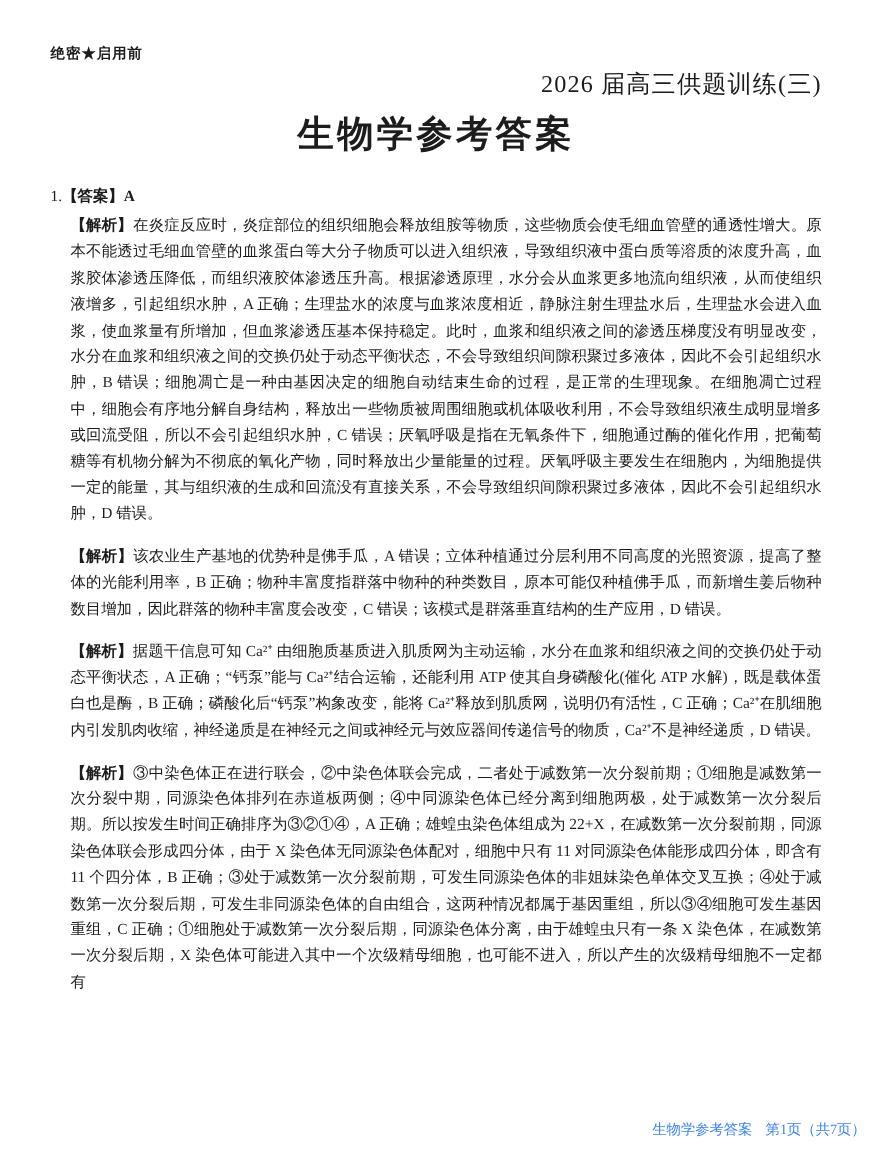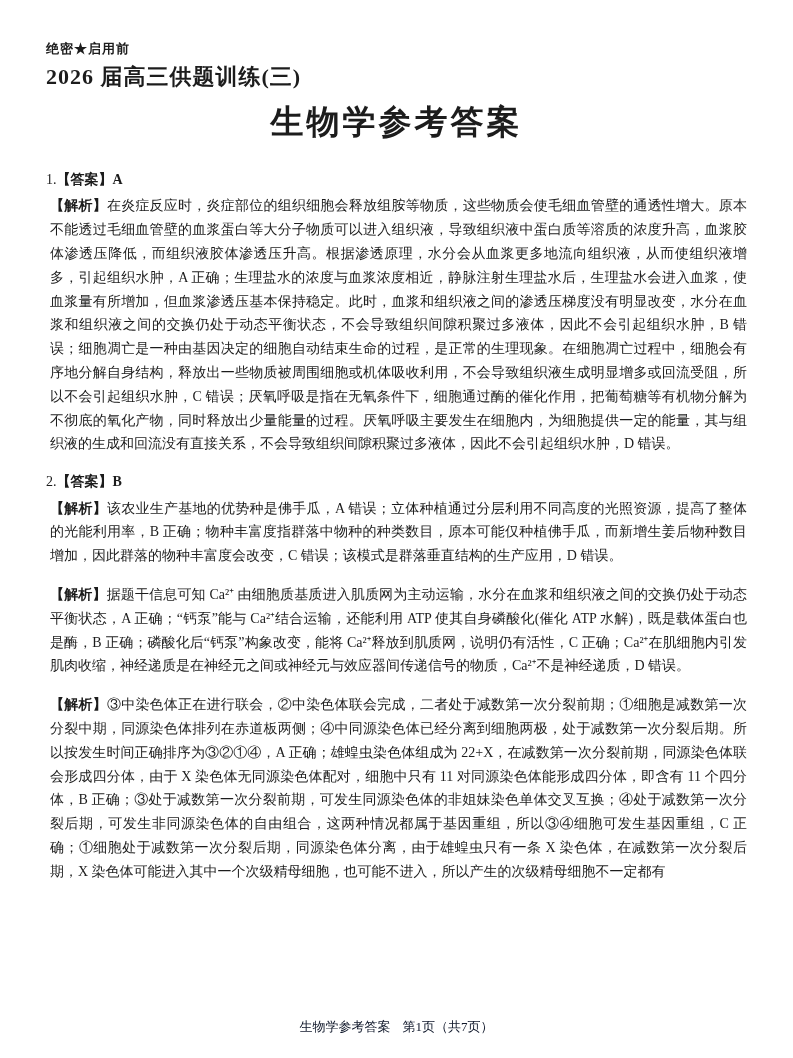--- a/index.html
+++ b/index.html
@@ -16,23 +16,23 @@
     padding: 40px 46px 12px 46px;
     height: 100%;
     position: relative;
   }
   .classification {
     font-size: 13px;
     font-weight: bold;
     letter-spacing: 1px;
   }
   .title {
-    text-align: left;
+    text-align: right;
     font-size: 22px;
-    font-weight: bold;
+    font-weight: normal;
     letter-spacing: 1px;
     margin-top: 4px;
   }
   .subtitle {
     text-align: center;
     font-size: 33px;
     font-weight: bold;
     letter-spacing: 3px;
     margin-top: 8px;
   }
@@ -48,34 +48,34 @@
     line-height: 1.6;
   }
   .answer-line .label,
   .answer-line .answer-value {
     font-weight: bold;
   }
   .analysis {
     font-size: 14px;
     line-height: 1.7;
     text-align: justify;
-    margin-left: 4px;
+    margin-left: 18px;
     margin-top: 3px;
   }
   .analysis .label {
     font-weight: bold;
   }
   .footer {
     position: absolute;
     bottom: 22px;
     left: 0;
     right: 0;
-    text-align: center;
+    text-align: right;
     font-size: 13px;
-    color: #0f172a;
+    color: #3b82f6;
   }
   .footer span { margin: 0 6px; }
 </style>
 </head>
 <body>
 
 <div class="page">
 
   <div class="classification">绝密★启用前</div>
 
@@ -84,21 +84,20 @@
   <div class="subtitle">生物学参考答案</div>
 
   <div class="answers">
 
     <div class="answer-block">
       <div class="answer-line"><span>1.</span><span class="label">【答案】</span><span class="answer-value">A</span></div>
       <p class="analysis"><span class="label">【解析】</span><span>在炎症反应时，炎症部位的组织细胞会释放组胺等物质，这些物质会使毛细血管壁的通透性增大。原本不能透过毛细血管壁的血浆蛋白等大分子物质可以进入组织液，导致组织液中蛋白质等溶质的浓度升高，血浆胶体渗透压降低，而组织液胶体渗透压升高。根据渗透原理，水分会从血浆更多地流向组织液，从而使组织液增多，引起组织水肿，A 正确；生理盐水的浓度与血浆浓度相近，静脉注射生理盐水后，生理盐水会进入血浆，使血浆量有所增加，但血浆渗透压基本保持稳定。此时，血浆和组织液之间的渗透压梯度没有明显改变，水分在血浆和组织液之间的交换仍处于动态平衡状态，不会导致组织间隙积聚过多液体，因此不会引起组织水肿，B 错误；细胞凋亡是一种由基因决定的细胞自动结束生命的过程，是正常的生理现象。在细胞凋亡过程中，细胞会有序地分解自身结构，释放出一些物质被周围细胞或机体吸收利用，不会导致组织液生成明显增多或回流受阻，所以不会引起组织水肿，C 错误；厌氧呼吸是指在无氧条件下，细胞通过酶的催化作用，把葡萄糖等有机物分解为不彻底的氧化产物，同时释放出少量能量的过程。厌氧呼吸主要发生在细胞内，为细胞提供一定的能量，其与组织液的生成和回流没有直接关系，不会导致组织间隙积聚过多液体，因此不会引起组织水肿，D 错误。</span></p>
     </div>
 
     <div class="answer-block">
-      <div class="answer-line"><span>2.</span><span class="label">【答案】</span><span class="answer-value">B</span></div>
       <p class="analysis"><span class="label">【解析】</span><span>该农业生产基地的优势种是佛手瓜，A 错误；立体种植通过分层利用不同高度的光照资源，提高了整体的光能利用率，B 正确；物种丰富度指群落中物种的种类数目，原本可能仅种植佛手瓜，而新增生姜后物种数目增加，因此群落的物种丰富度会改变，C 错误；该模式是群落垂直结构的生产应用，D 错误。</span></p>
     </div>
 
     <div class="answer-block">
       <p class="analysis"><span class="label">【解析】</span><span>据题干信息可知 Ca²⁺ 由细胞质基质进入肌质网为主动运输，水分在血浆和组织液之间的交换仍处于动态平衡状态，A 正确；“钙泵”能与 Ca²⁺结合运输，还能利用 ATP 使其自身磷酸化(催化 ATP 水解)，既是载体蛋白也是酶，B 正确；磷酸化后“钙泵”构象改变，能将 Ca²⁺释放到肌质网，说明仍有活性，C 正确；Ca²⁺在肌细胞内引发肌肉收缩，神经递质是在神经元之间或神经元与效应器间传递信号的物质，Ca²⁺不是神经递质，D 错误。</span></p>
     </div>
 
     <div class="answer-block">
       <p class="analysis"><span class="label">【解析】</span><span>③中染色体正在进行联会，②中染色体联会完成，二者处于减数第一次分裂前期；①细胞是减数第一次分裂中期，同源染色体排列在赤道板两侧；④中同源染色体已经分离到细胞两极，处于减数第一次分裂后期。所以按发生时间正确排序为③②①④，A 正确；雄蝗虫染色体组成为 22+X，在减数第一次分裂前期，同源染色体联会形成四分体，由于 X 染色体无同源染色体配对，细胞中只有 11 对同源染色体能形成四分体，即含有 11 个四分体，B 正确；③处于减数第一次分裂前期，可发生同源染色体的非姐妹染色单体交叉互换；④处于减数第一次分裂后期，可发生非同源染色体的自由组合，这两种情况都属于基因重组，所以③④细胞可发生基因重组，C 正确；①细胞处于减数第一次分裂后期，同源染色体分离，由于雄蝗虫只有一条 X 染色体，在减数第一次分裂后期，X 染色体可能进入其中一个次级精母细胞，也可能不进入，所以产生的次级精母细胞不一定都有</span></p>
     </div>

